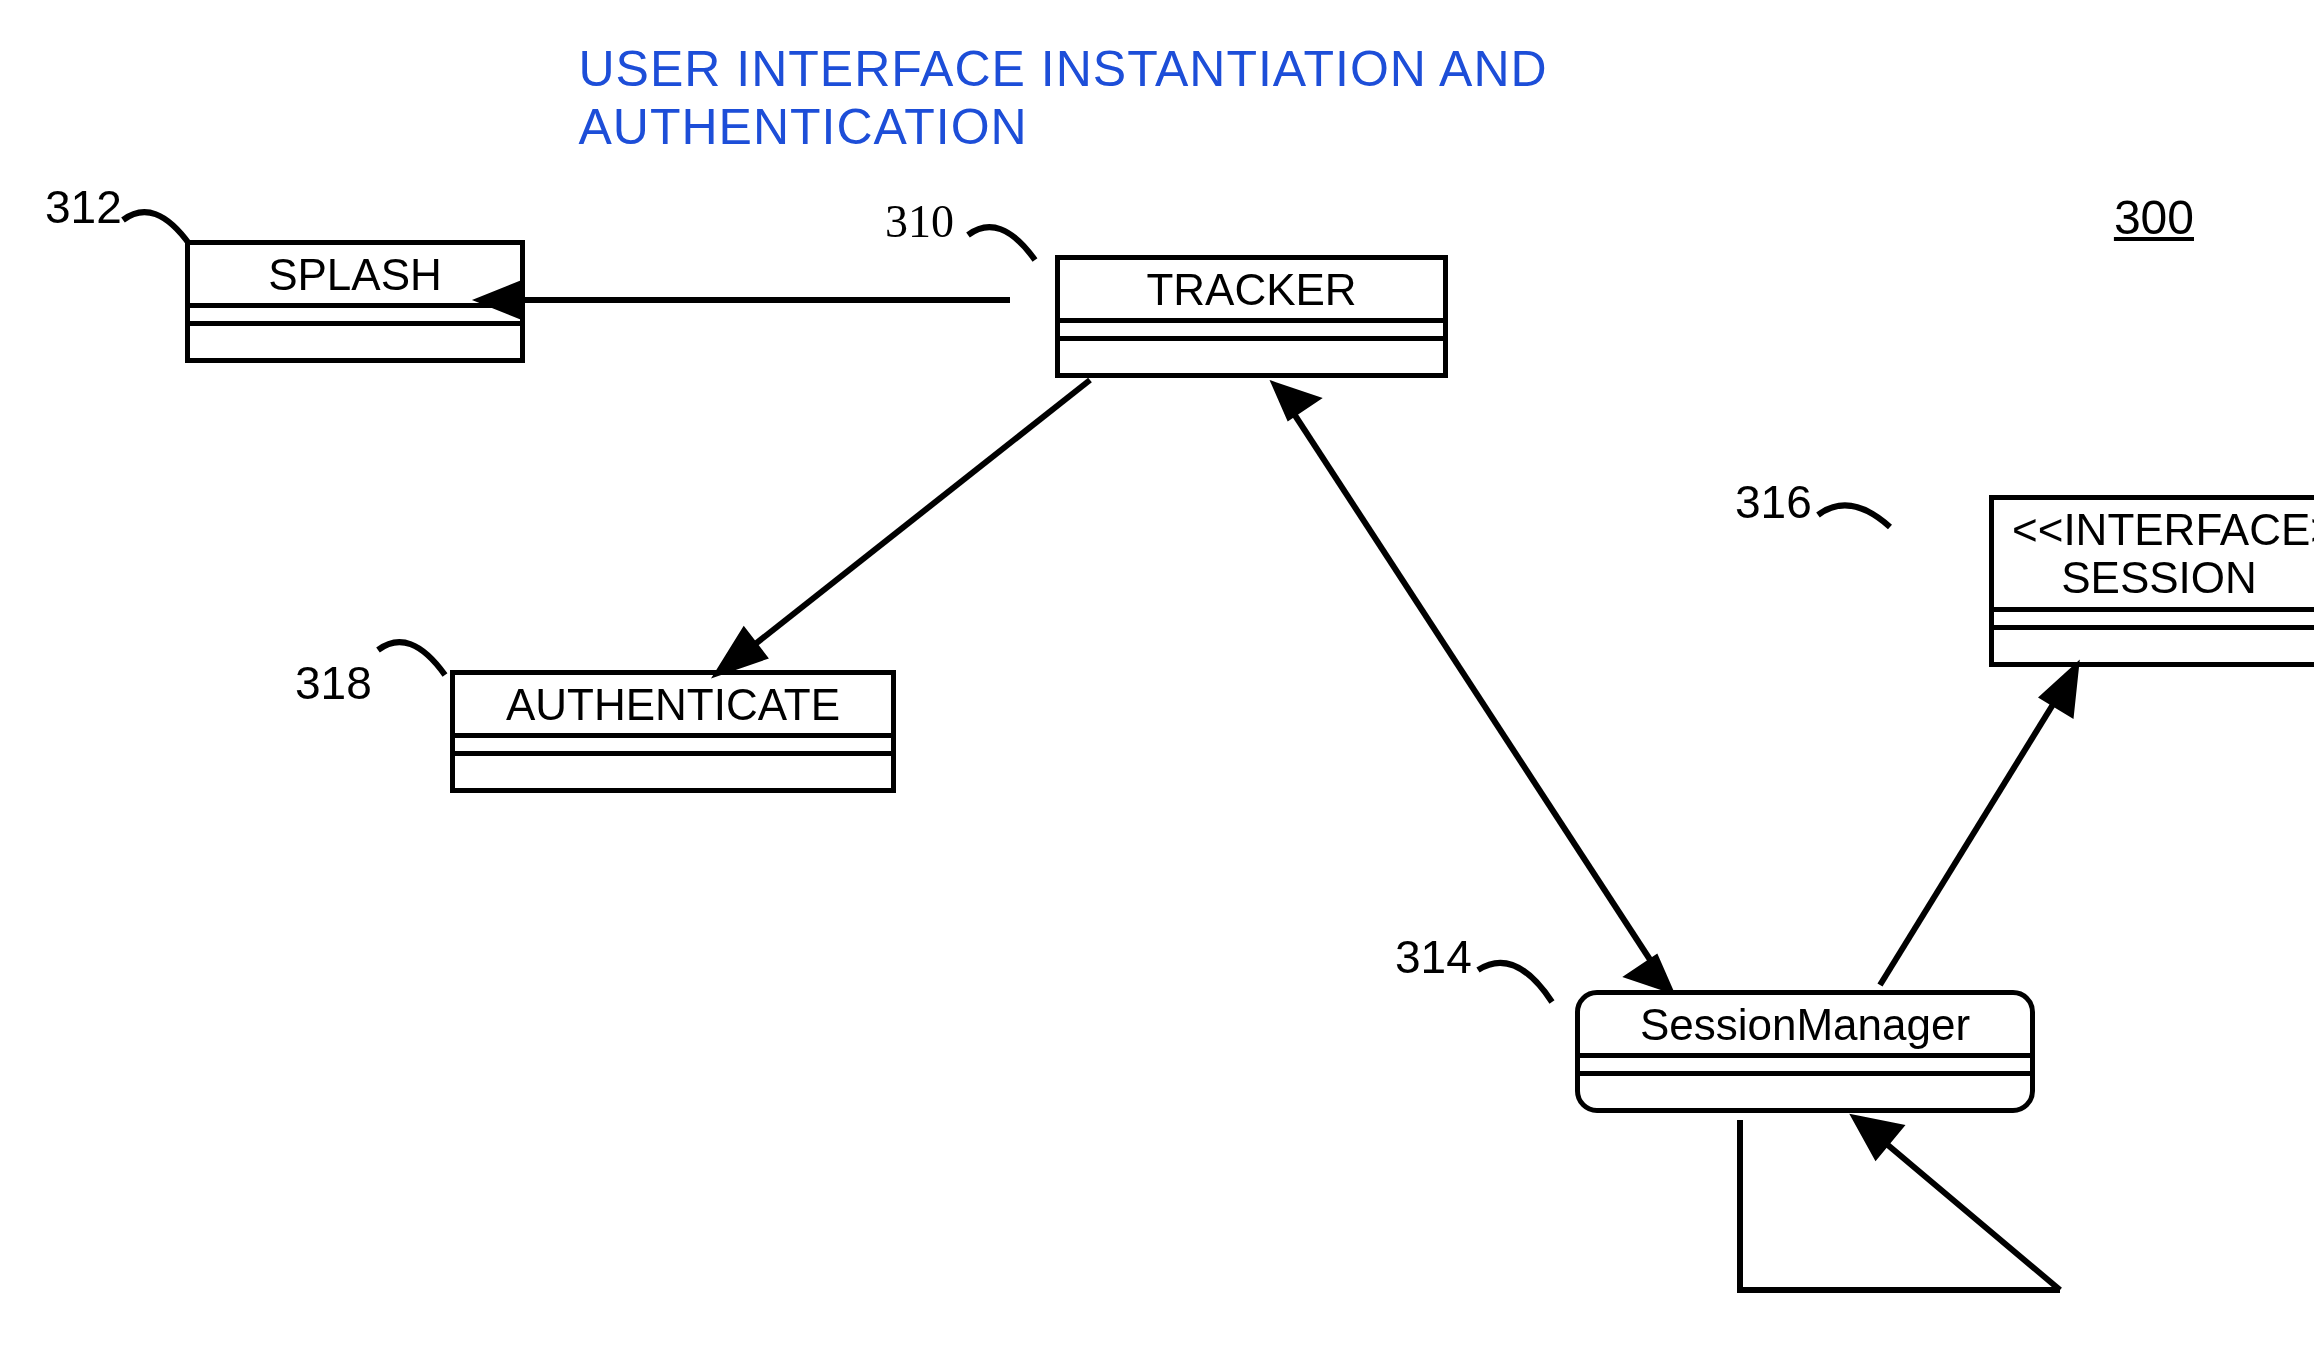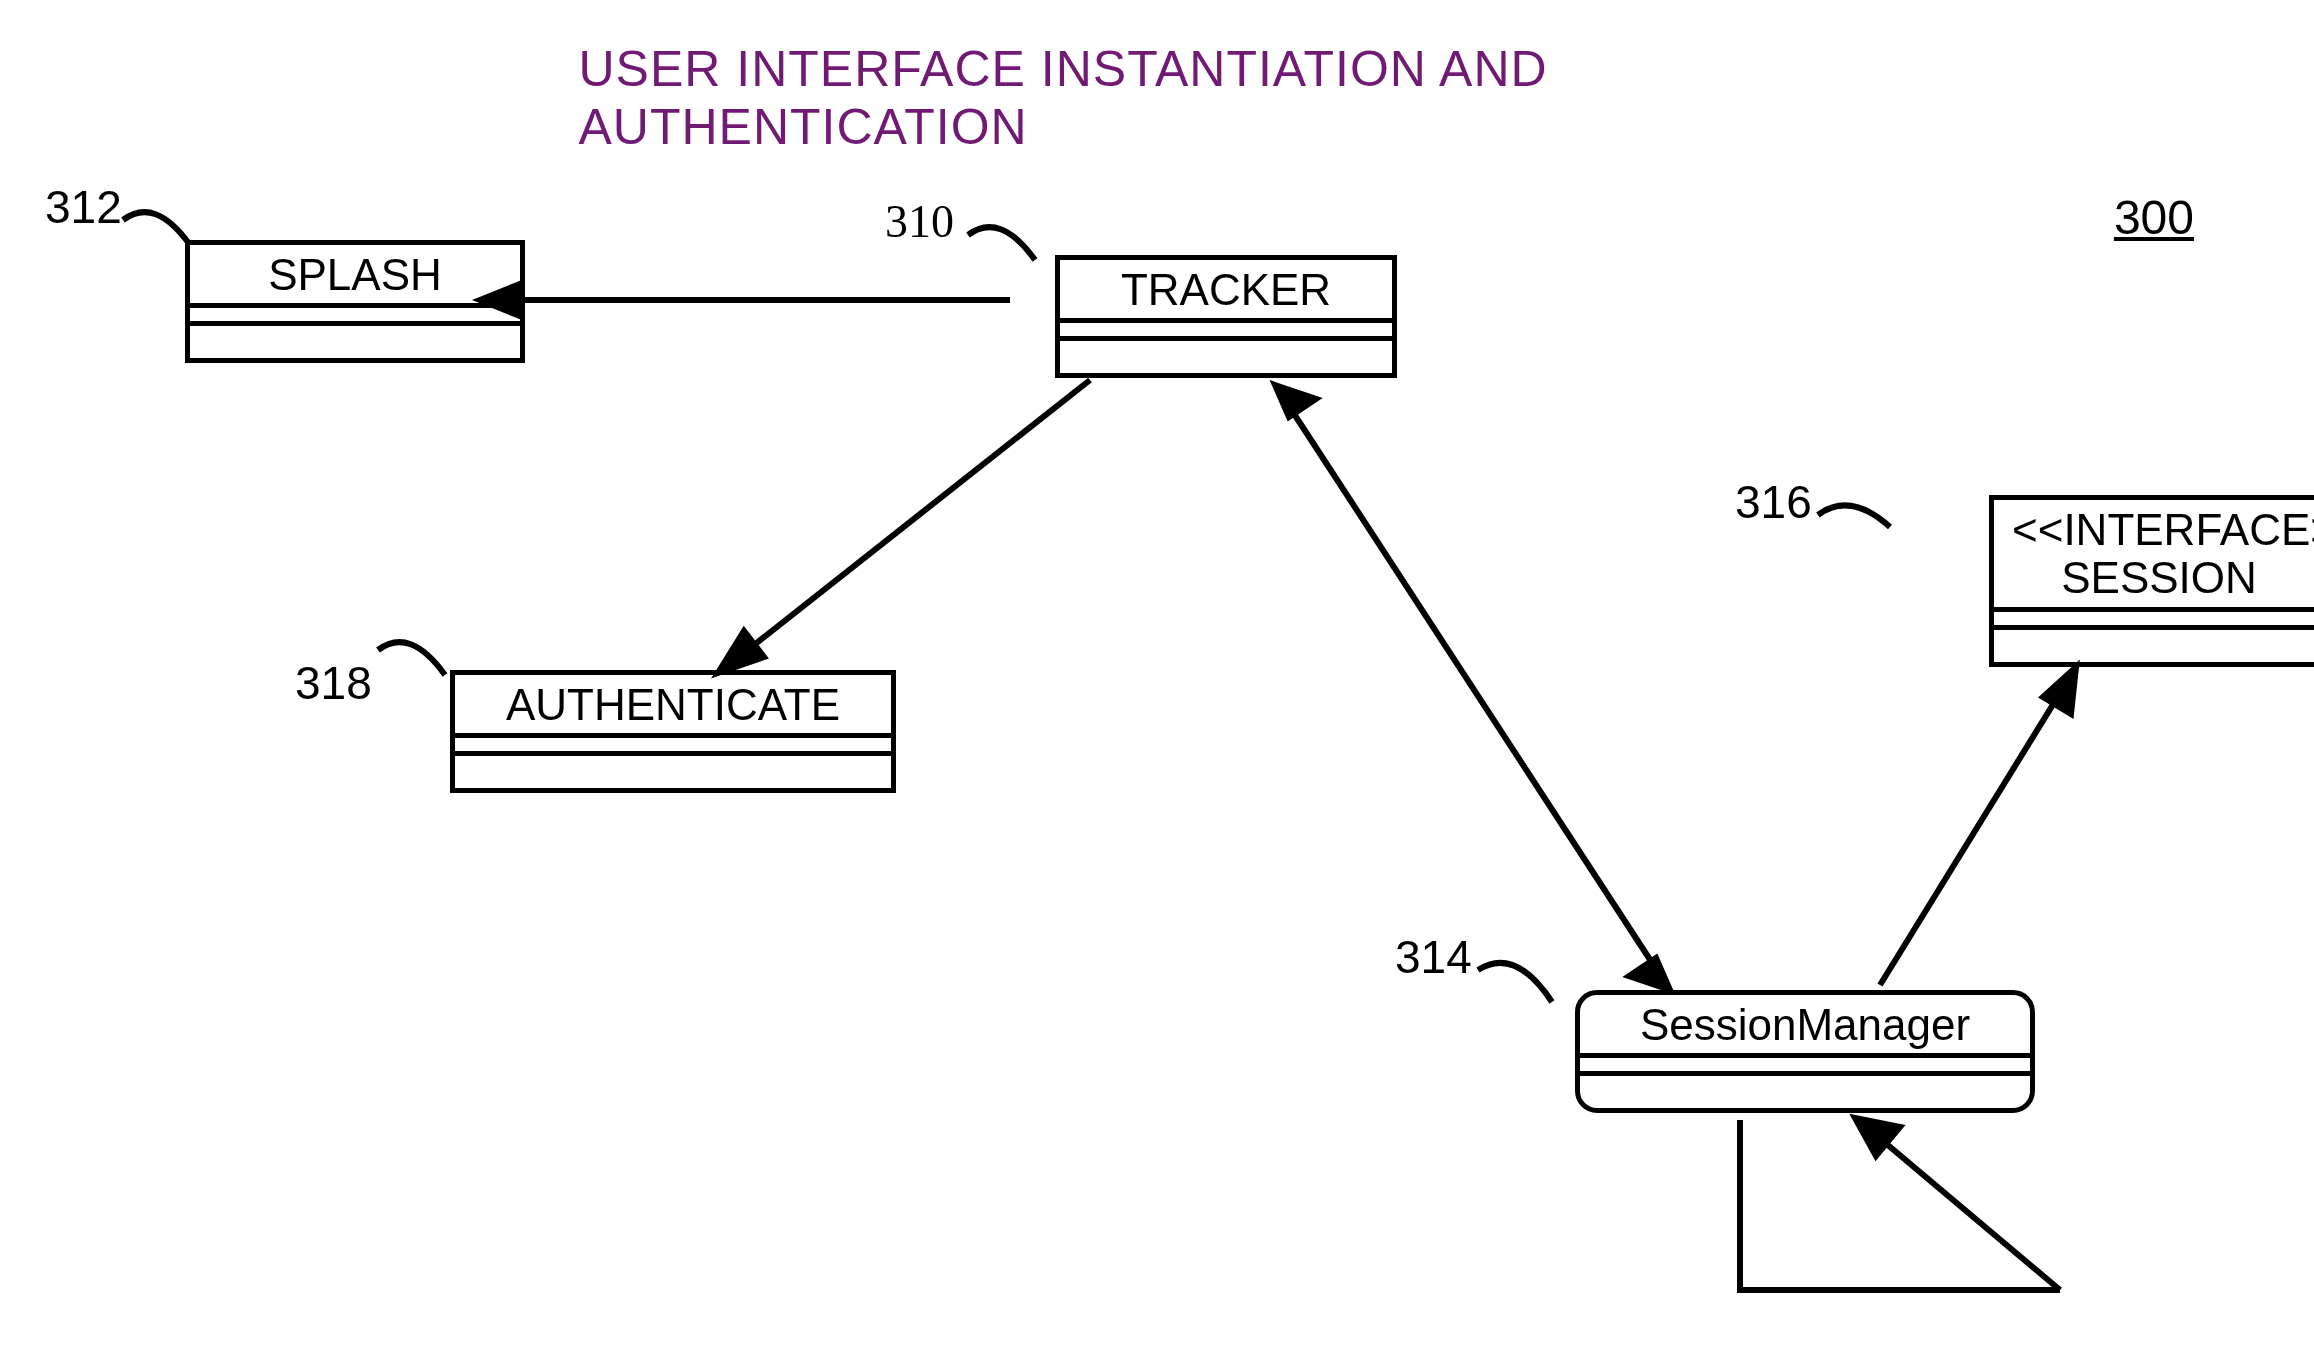--- a/index.html
+++ b/index.html
@@ -10,21 +10,21 @@
       height: 1368px;
       position: relative;
     }
     .title {
       position: absolute;
       top: 40px;
       left: 50%;
       transform: translateX(-50%);
       font-size: 50px;
       letter-spacing: 1px;
-      color: #701a75;
+      color: #1d4ed8;
     }
     .fig-num {
       position: absolute;
       top: 190px;
       right: 120px;
       font-size: 48px;
       text-decoration: underline;
       color: #000;
     }
     .class-box {
@@ -87,21 +87,21 @@
 <div class="class-box" style="left:140px; top:240px; width:340px;">
   <div class="name">SPLASH</div>
   <div class="attrs"></div>
   <div class="ops"></div>
 </div>
 
 <div class="ref-label" style="left:885px; top:195px;font-family:Liberation Serif, serif;">310</div>
 <svg class="lead" style="left:950px; top:205px; width:90px; height:70px;" viewBox="0 0 90 70">
   <path d="M 18 30 Q 50 6 85 55" stroke="#000" stroke-width="6" fill="none"></path>
 </svg>
-<div class="class-box" style="left:1010px; top:255px; width:342px;">
+<div class="class-box" style="left:1010px; top:255px; width:393px;">
   <div class="name">TRACKER</div>
   <div class="attrs"></div>
   <div class="ops"></div>
 </div>
 
 <div class="ref-label" style="left:295px; top:610px;margin-top:46px;">318</div>
 <svg class="lead" style="left:360px; top:620px; width:90px; height:70px;" viewBox="0 0 90 70">
   <path d="M 18 30 Q 50 6 85 55" stroke="#000" stroke-width="6" fill="none"></path>
 </svg>
 <div class="class-box" style="left:405px; top:670px; width:446px;">

